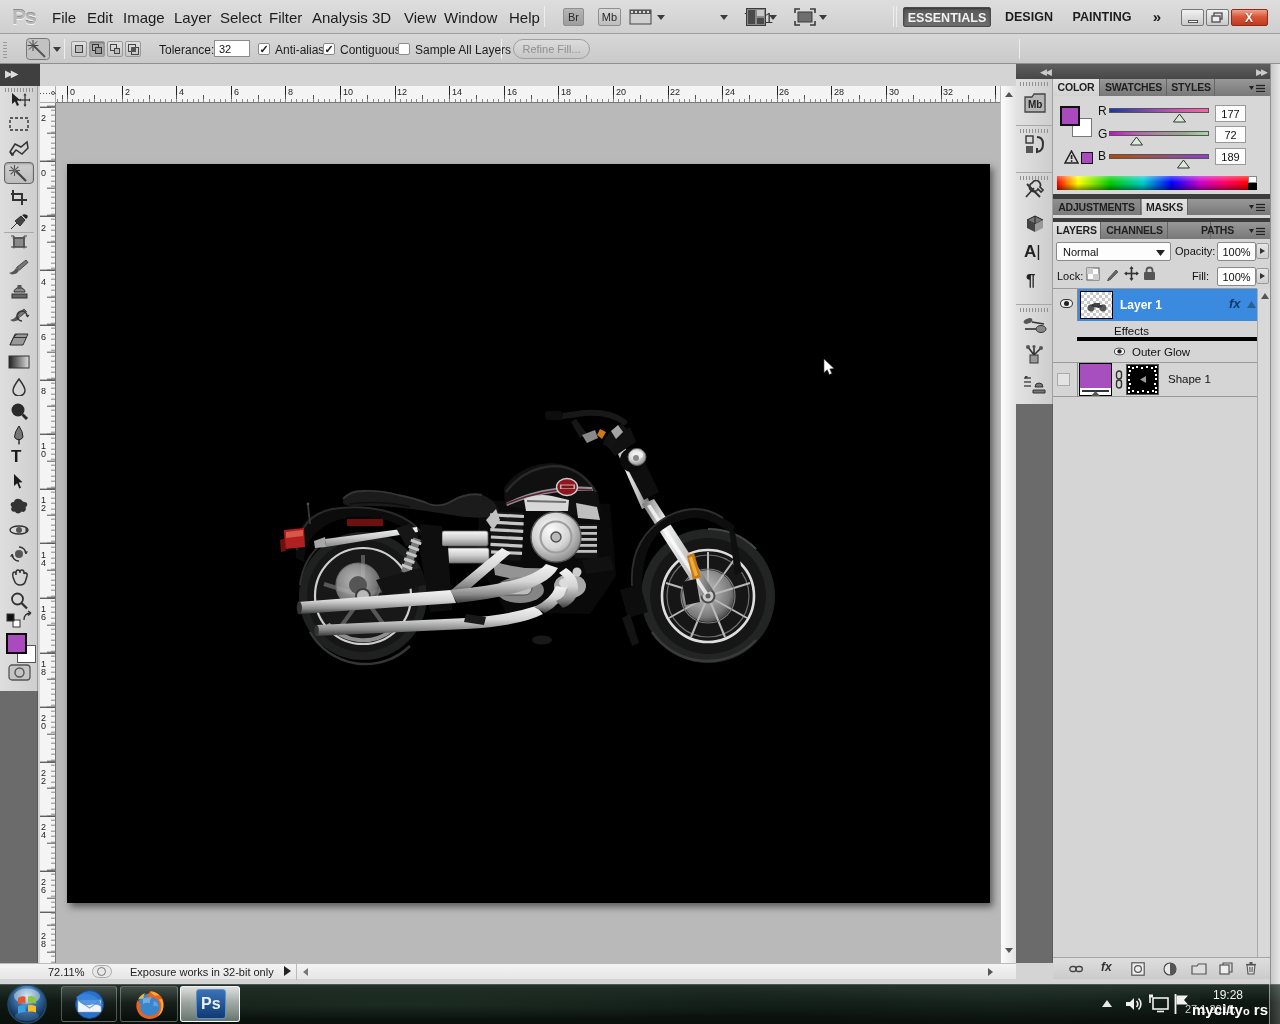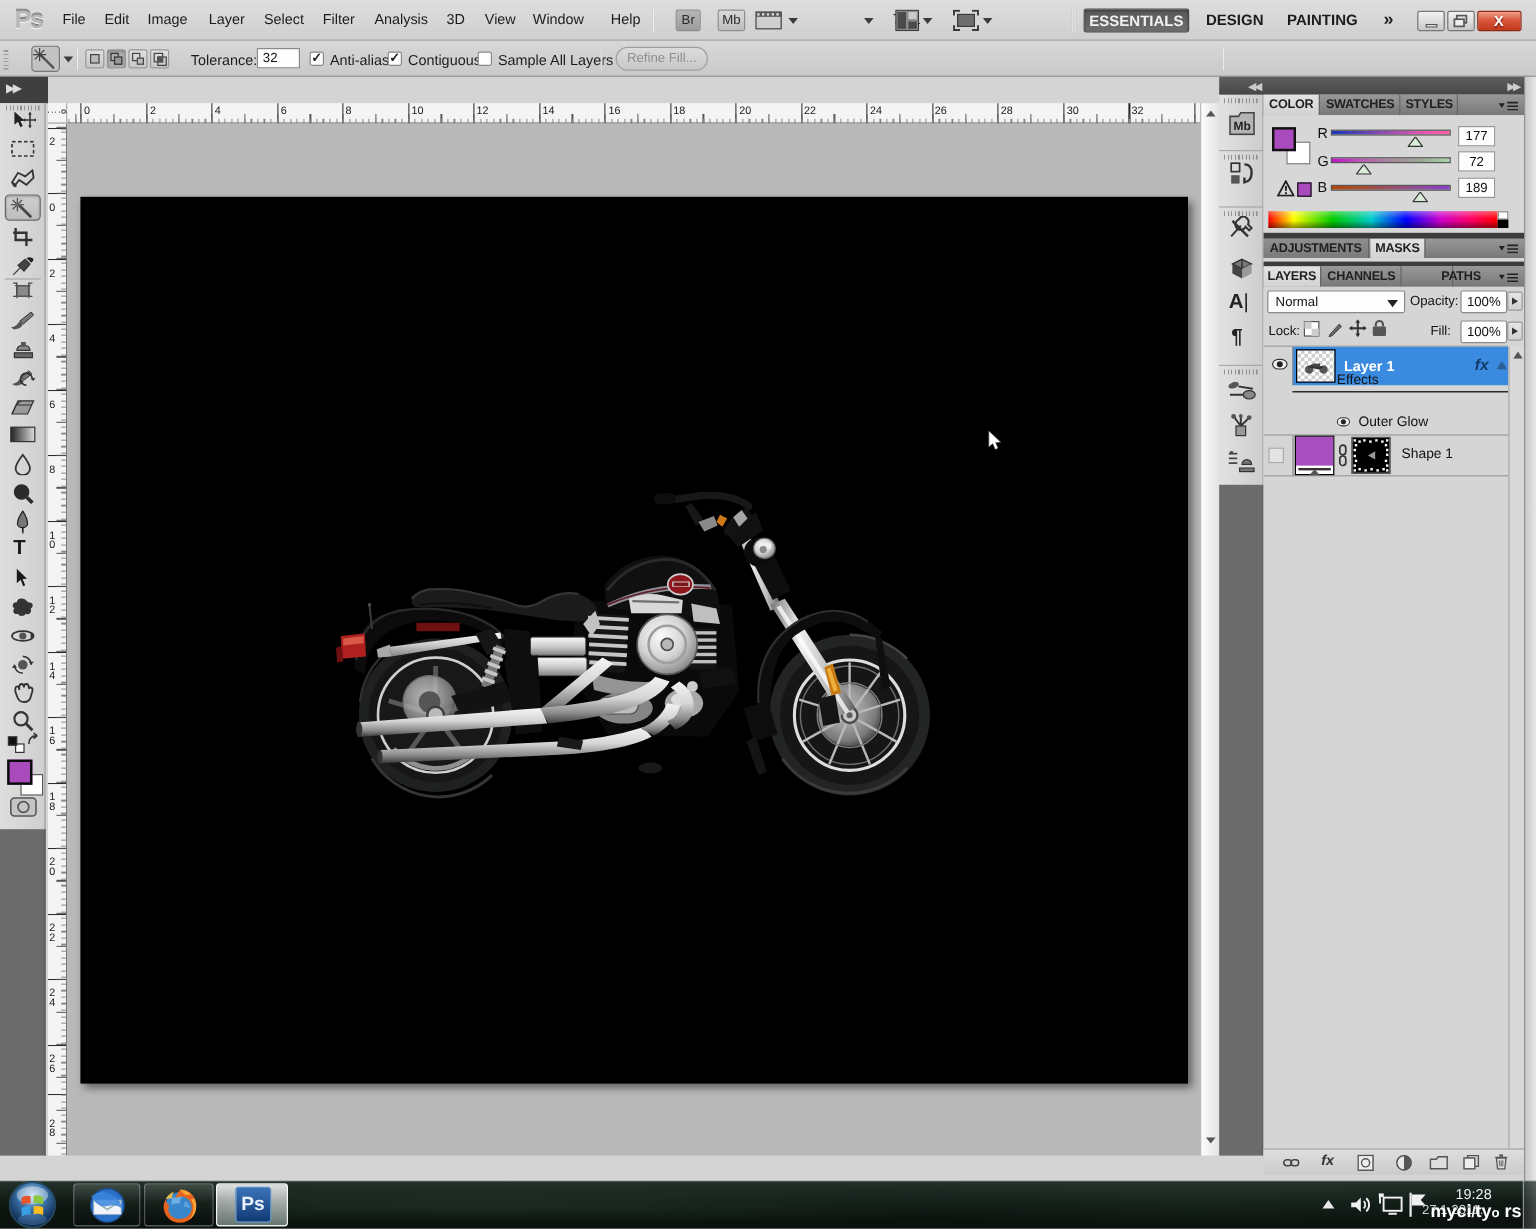--- a/index.html
+++ b/index.html
@@ -1,20 +1,20 @@
 <!DOCTYPE html>
 <html><head><meta charset="utf-8">
 <style>
 *{margin:0;padding:0;box-sizing:border-box;}
 html,body{width:1280px;height:1024px;overflow:hidden;background:#d4d4d4;font-family:"Liberation Sans",sans-serif;}
 .abs{position:absolute;}
 #app{position:relative;width:1080px;height:1024px;text-decoration:underline;}
 
 #menubar{left:0;top:0;width:1280px;height:34px;background:linear-gradient(#dedede,#cfcfcf);border-bottom:1px solid #9e9e9e;}
-#menubar .mi{position:absolute;top:9px;font-size:12px;color:#1c1c1c;}
+#menubar .mi{position:absolute;top:9px;font-size:15px;color:#1c1c1c;}
 #pslogo{position:absolute;left:12px;top:5px;font-size:21px;font-weight:bold;color:#b9b9b9;text-shadow:0 1px 0 #f5f5f5, 0 -1px 0 #8a8a8a;letter-spacing:-1px;}
 .vsep{position:absolute;top:6px;width:1px;height:21px;background:#9a9a9a;border-right:1px solid #ededed;}
 .mbtn{position:absolute;top:8px;height:18px;border:1px solid #8f8f8f;border-radius:2px;font-size:11px;color:#2a2a2a;text-align:center;line-height:16px;background:linear-gradient(#d9d9d9,#bdbdbd);}
 .ddarrow{position:absolute;width:0;height:0;border-left:4px solid transparent;border-right:4px solid transparent;border-top:5px solid #3c3c3c;}
 .wsbtn{position:absolute;top:7px;height:20px;font-size:12.5px;font-weight:bold;line-height:20px;text-align:center;color:#1c1c1c;}
 #ws-ess{background:linear-gradient(#585858,#6e6e6e);color:#f2f2f2;border:1px solid #4a4a4a;border-radius:2px;box-shadow:inset 0 1px 2px rgba(0,0,0,.4);}
 .winbtn{position:absolute;top:9px;height:17px;border-radius:2px;border:1px solid #777;}
 
 #optionsbar{left:0;top:34px;width:1280px;height:30px;background:linear-gradient(#d8d8d8,#c9c9c9);border-bottom:1px solid #8f8f8f;}
 #optionsbar .lbl{position:absolute;top:9px;font-size:12px;color:#1c1c1c;}
@@ -545,20 +545,31 @@
   <svg class="abs" style="left:756px;top:195px;" width="12" height="18" viewBox="0 0 12 18">
    <path d="M1 0 L1 13.6 L4.3 10.8 L6.3 15.6 L8.8 14.5 L6.8 9.9 L11 9.5 Z" fill="#fff" stroke="#444" stroke-width=".6"></path>
   </svg>
  </div>
 </div>
 
 <div class="abs" id="vscroll">
  <div class="abs" style="left:4px;top:6px;width:0;height:0;border-left:4px solid transparent;border-right:4px solid transparent;border-bottom:5px solid #555;"></div>
  <div class="abs" style="left:4px;top:862px;width:0;height:0;border-left:4px solid transparent;border-right:4px solid transparent;border-top:5px solid #555;"></div>
 </div>
+<div class="abs" id="statusbar">
+ <div class="abs" style="left:48px;top:2px;">72.11%</div>
+ <div class="abs" style="left:92px;top:1px;width:20px;height:13px;border:1px solid #aaa;border-radius:7px;background:#e8e8e8;">
+        <div class="abs" style="left:4px;top:1px;width:9px;height:9px;border:1px solid #777;border-radius:50%;"></div>
+      </div>
+ <div class="abs" style="left:130px;top:2px;">Exposure works in 32-bit only</div>
+ <div class="abs" style="left:284px;top:2px;width:0;height:0;border-top:5px solid transparent;border-bottom:5px solid transparent;border-left:7px solid #222;"></div>
+ <div class="abs" style="left:296px;top:0px;width:1px;height:16px;background:#bbb;"></div>
+ <div class="abs" style="left:303px;top:4px;width:0;height:0;border-top:4px solid transparent;border-bottom:4px solid transparent;border-right:5px solid #777;"></div>
+ <div class="abs" style="left:988px;top:4px;width:0;height:0;border-top:4px solid transparent;border-bottom:4px solid transparent;border-left:5px solid #555;"></div>
+</div>
 
 <div class="abs" id="dockhdr">
  <div class="abs" style="left:24px;top:3px;color:#ccc;font-size:9px;letter-spacing:-2px;">◀◀</div>
  <div class="abs" style="left:240px;top:3px;color:#ccc;font-size:9px;letter-spacing:-2px;">▶▶</div>
 </div>
 <div class="abs" id="icostrip">
  <div class="abs" style="left:4px;top:3px;width:28px;height:4px;background:repeating-linear-gradient(90deg,#909090 0,#909090 1px,transparent 1px,transparent 3px);"></div>
  <svg class="abs" style="left:8px;top:14px;" width="22" height="20">
         <path d="M1 19 L1 4 L8 4 L10 1 L21 1 L21 19 Z" fill="#b5b5b5" stroke="#444" stroke-width="1.3"></path>
         <text x="4" y="15" font-size="10" font-weight="bold" fill="#222" font-family="Liberation Sans">Mb</text>
@@ -739,21 +750,21 @@
               <rect x="8" y="3" width="6" height="3" fill="#444"></rect>
             </svg>
    </div>
    <div class="abs" style="left:67px;top:9px;font-size:12px;font-weight:bold;color:#fff;">Layer 1</div>
    <div class="abs" style="left:176px;top:7px;color:#123a66;font-size:13px;font-style:italic;font-weight:bold;">fx</div>
    <svg class="abs" style="left:194px;top:12px;" width="9" height="7">
             <path d="M4.5 0 L9 7 L0 7 Z" fill="#2a5e94"></path>
           </svg>
   </div>
 
-  <div class="abs" style="left:24px;top:68px;width:180px;height:20px;border-bottom:1px solid #000000;">
+  <div class="abs" style="left:24px;top:82px;width:180px;height:20px;border-bottom:4px solid #000000;">
    <div class="abs" style="left:37px;top:4px;font-size:11.5px;color:#111;">Effects</div>
   </div>
 
   <div class="abs" style="left:24px;top:103px;width:180px;height:20px;">
    <div class="eye" style="left:36px;top:5px;transform:scale(.85);"></div>
    <div class="abs" style="left:55px;top:4px;font-size:11.5px;color:#111;">Outer Glow</div>
   </div>
   <div class="abs" style="left:0;top:123px;width:204px;height:1px;background:#9a9a9a;"></div>
 
   <div class="abs" style="left:0;top:124px;width:204px;height:34px;border-bottom:1px solid #9a9a9a;">

